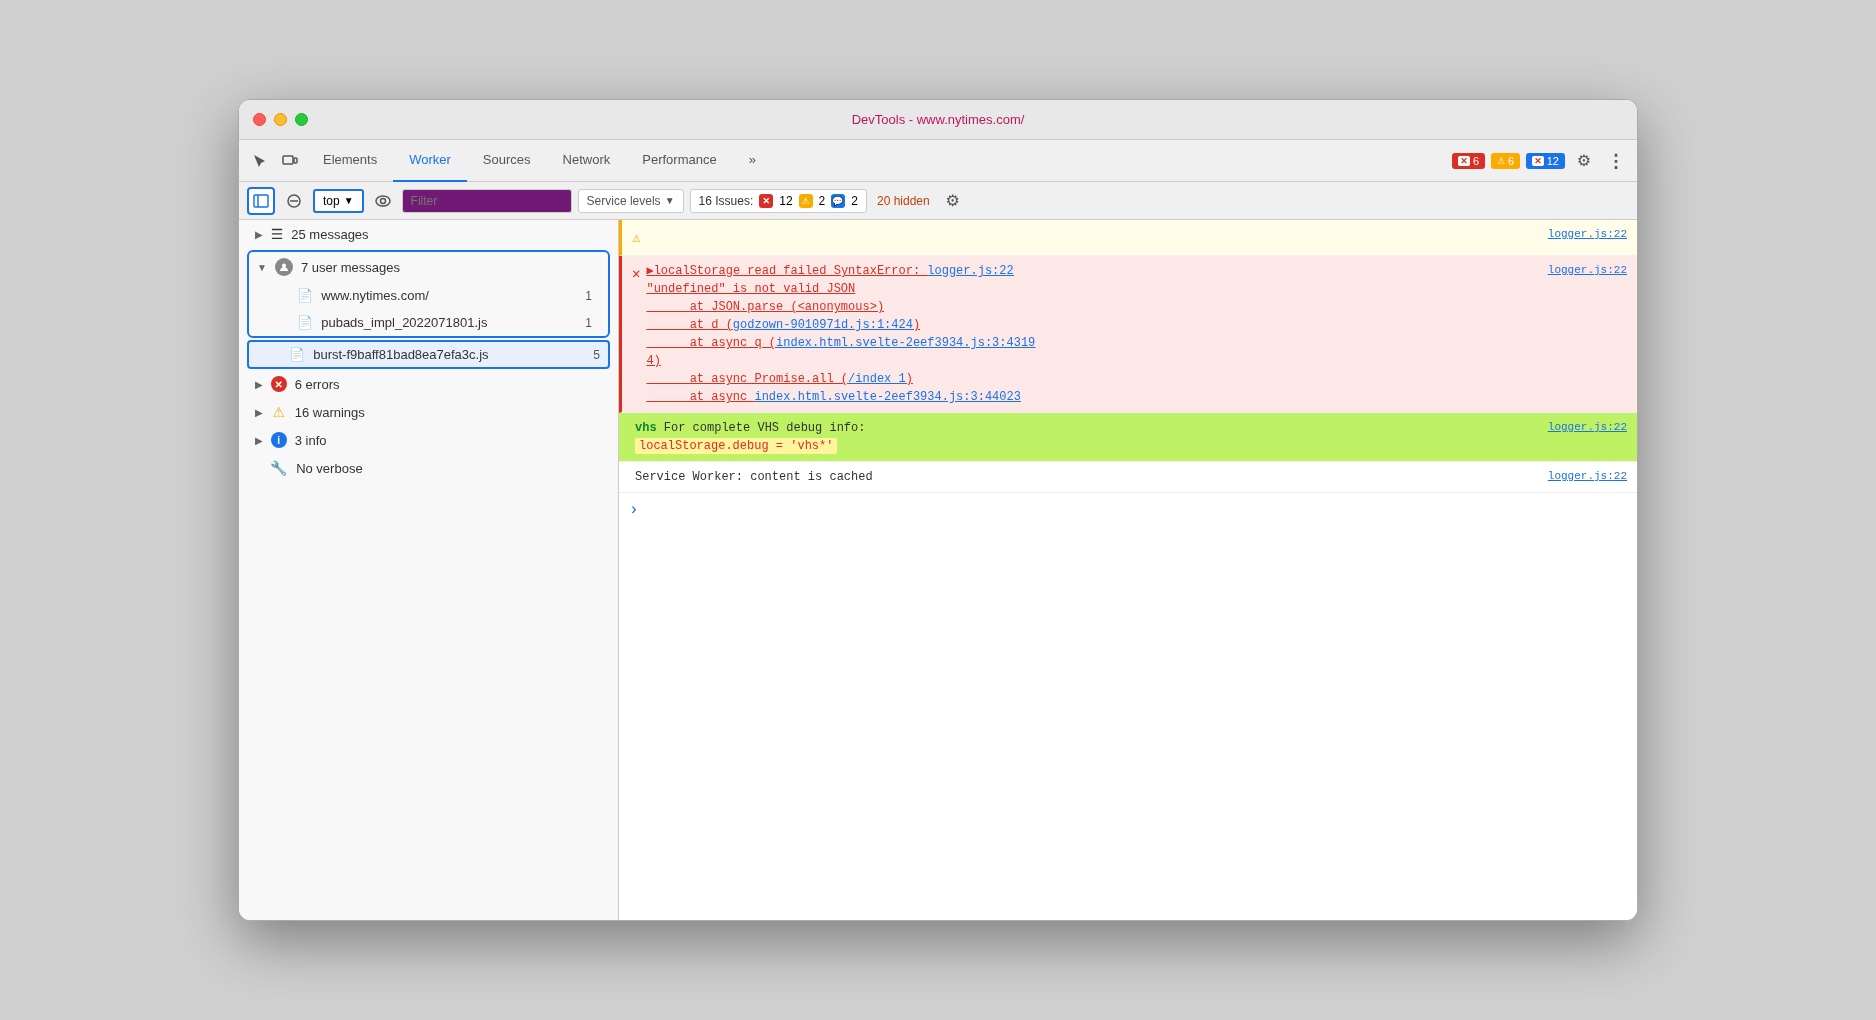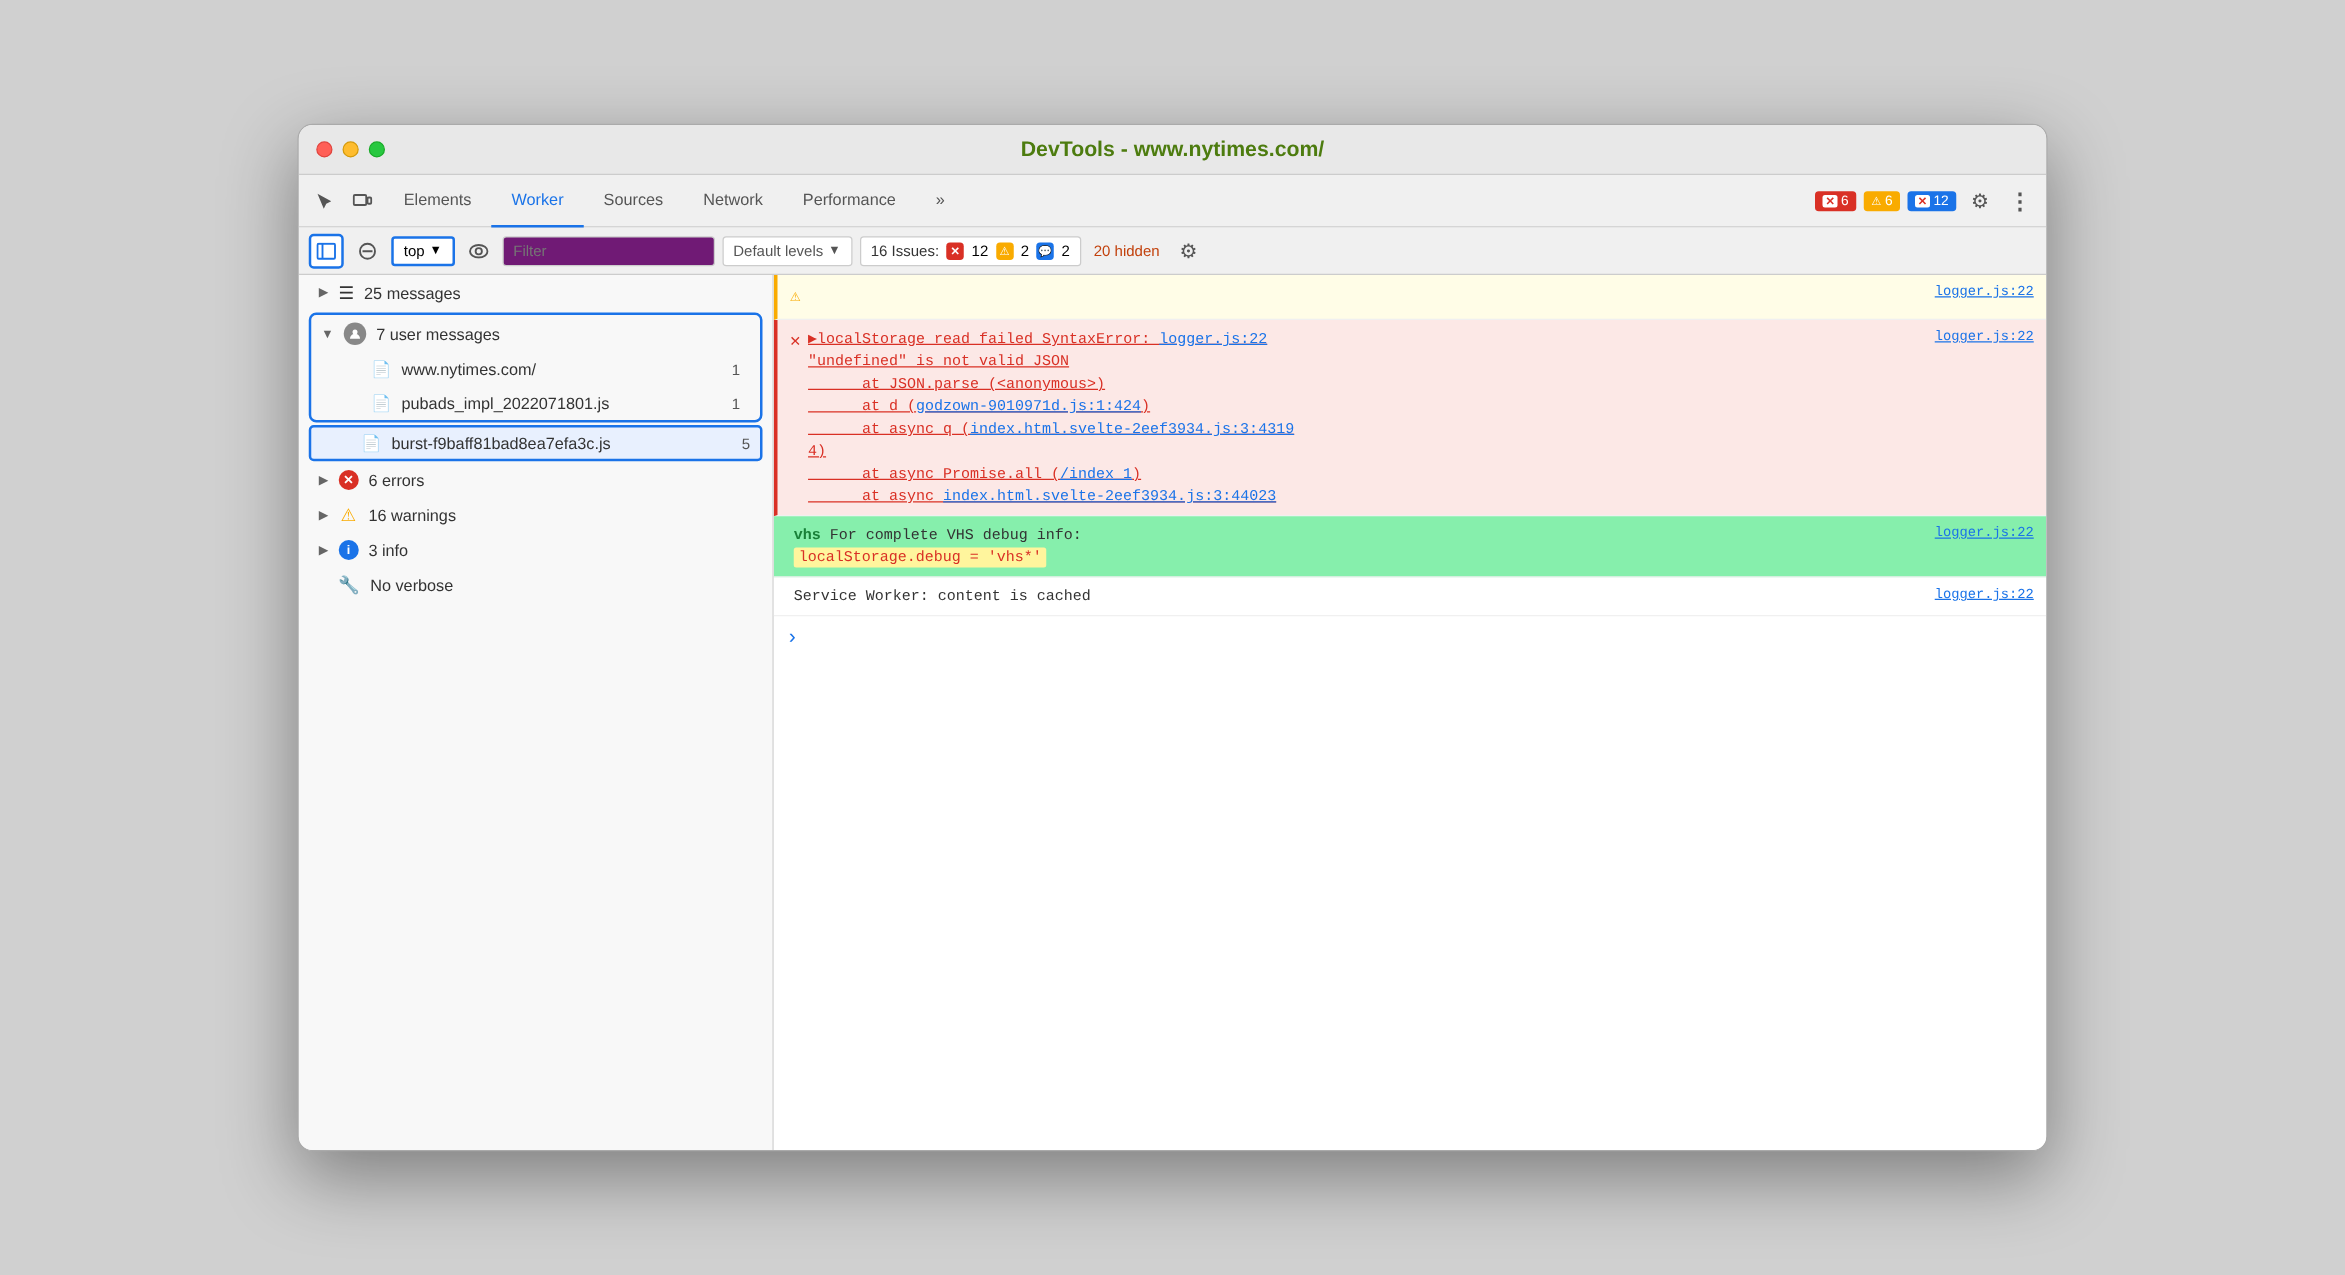--- a/index.html
+++ b/index.html
@@ -37,23 +37,23 @@
     .tb-btn {
       width: 13px;
       height: 13px;
       border-radius: 50%;
       display: inline-block;
     }
     .tb-close { background: #ff5f57; border: 1px solid #e0443e; }
     .tb-min { background: #febc2e; border: 1px solid #d49a0a; }
     .tb-max { background: #28c840; border: 1px solid #1aab29; }
     .titlebar-title {
-      font-size: 17px;
-      font-weight: 700;
-      color: #4d7c0f;
+      font-size: 13px;
+      font-weight: 400;
+      color: #be185d;
     }
     .toolbar {
       background: #f0f0f0;
       border-bottom: 1px solid #ccc;
       display: flex;
       align-items: center;
       padding: 0 8px;
       height: 42px;
       gap: 4px;
     }
@@ -288,21 +288,21 @@
     }
     .console-entry.warning {
       background: #fffde7;
       border-left: 3px solid #f9ab00;
     }
     .console-entry.error {
       background: #fce8e6;
       border-left: 3px solid #d93025;
     }
     .console-entry.vhs {
-      background: #86efac;
+      background: #bef264;
     }
     .console-entry.plain {
       background: white;
     }
     .entry-icon {
       flex-shrink: 0;
       margin-top: 2px;
     }
     .entry-text {
       flex: 1;
@@ -463,21 +463,21 @@
       <span style="font-size:10px;">▼</span>
     </div>
     <div class="icon-btn">
       <svg width="16" height="12" viewBox="0 0 16 12" fill="none" stroke="currentColor" stroke-width="1.5">
         <ellipse cx="8" cy="6" rx="7" ry="5"></ellipse>
         <circle cx="8" cy="6" r="2.5"></circle>
       </svg>
     </div>
     <input class="filter-input" type="text" placeholder="Filter" style="">
     <div class="levels-selector">
-      <span>Default levels</span>
+      <span>Service levels</span>
       <span style="font-size:10px;">▼</span>
     </div>
     <div class="issues-bar">
       <span class="issues-count">16 Issues:</span>
       <span class="badge-x">✕</span>
       <span style="font-size:12px;">12</span>
       <span class="badge-warn">⚠</span>
       <span style="font-size:12px;">2</span>
       <span class="badge-info">💬</span>
       <span style="font-size:12px;">2</span>

